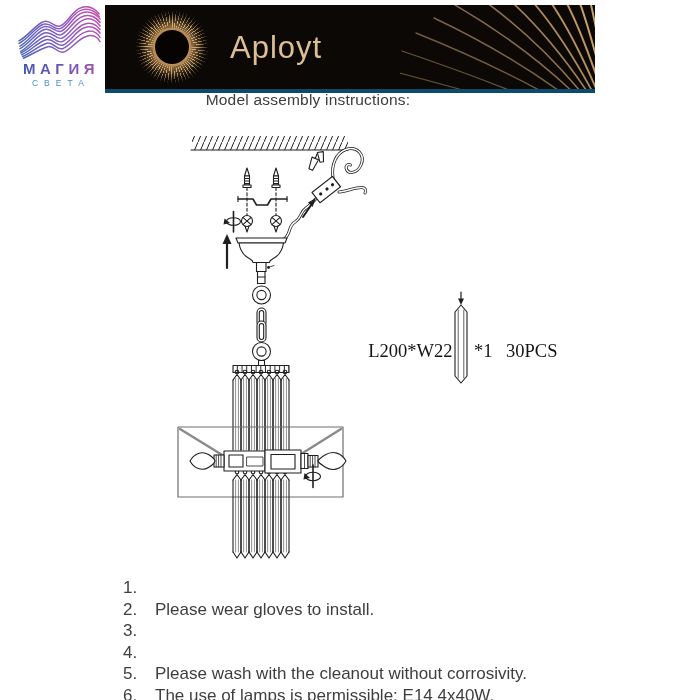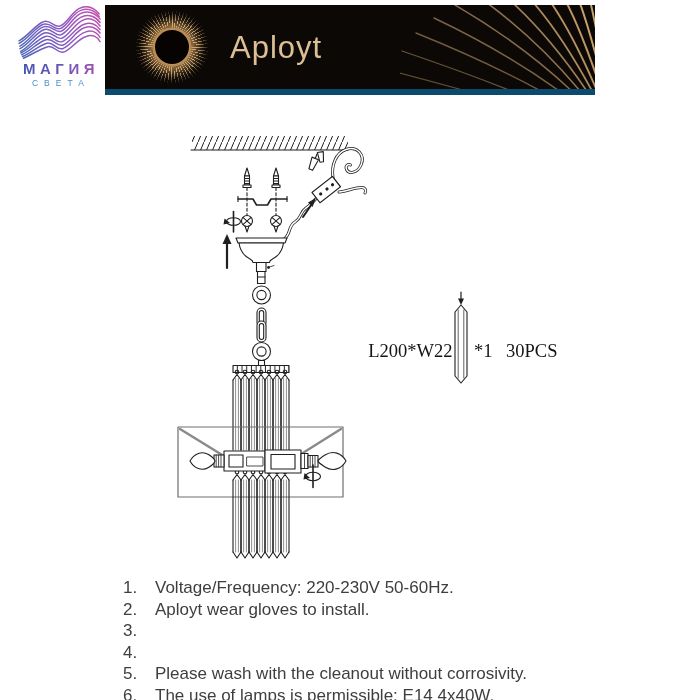--- a/index.html
+++ b/index.html
@@ -13,21 +13,21 @@
            font-size:15px;font-weight:bold;letter-spacing:4.5px;
            color:#4460b4;
            background:linear-gradient(90deg,#3b57ab,#6b56b8,#b44fb5);
            -webkit-background-clip:text;background-clip:text;
            -webkit-text-fill-color:transparent;}
   .logo-t2{position:absolute;left:0;top:72px;width:106px;text-align:center;
            font-size:8.5px;font-weight:normal;letter-spacing:6px;color:#4d8ec9;}
 
   
   .banner{position:absolute;left:105px;top:5px;width:490px;height:84px;
-          background:#0b0806;overflow:hidden;border-bottom:6px solid #0c4a6e;}
+          background:#0b0806;overflow:hidden;border-bottom:4px solid #0c4a6e;}
   .sun{position:absolute;left:29px;top:4px;width:76px;height:76px;}
   .sun-rays{position:absolute;inset:0;border-radius:50%;
       background:repeating-conic-gradient(rgba(222,182,124,.95) 0deg 1.6deg,rgba(222,182,124,0) 1.6deg 6deg);
       -webkit-mask:radial-gradient(circle at center,transparent 0 16px,#000 18px 25px,transparent 37px);
       mask:radial-gradient(circle at center,transparent 0 16px,#000 18px 25px,transparent 37px);}
   .sun-glow{position:absolute;left:50%;top:50%;width:40px;height:40px;transform:translate(-50%,-50%);
       border-radius:50%;background:radial-gradient(circle,#c89a5e 55%,#7a5830 100%);
       box-shadow:0 0 10px 5px rgba(205,160,100,.8);}
   .sun-core{position:absolute;left:50%;top:50%;width:34px;height:34px;transform:translate(-50%,-50%);
       border-radius:50%;background:#060302;}
@@ -98,20 +98,21 @@
         <path d="M206,113 Q162,24 117,-20" stroke-width="1.8" opacity=".85"></path>
         <path d="M207,110 Q170,17 136,-22" stroke-width="1.9" opacity=".9"></path>
         <path d="M208,106 Q178,11 154,-24" stroke-width="2" opacity=".95"></path>
         <path d="M209,102 Q186,6 170,-26" stroke-width="2" opacity="1"></path>
         <path d="M210,97 Q193,2 184,-28" stroke-width="2" opacity="1"></path>
       </g>
     </svg>
   </div>
 
   <div class="titleblock">
+    <div>Model assembly instructions:</div>
   </div>
 
   <svg class="diagram" width="700" height="450" viewBox="0 0 700 450">
     <defs>
       <pattern id="hatch" width="6" height="14" patternUnits="userSpaceOnUse">
         <line x1="0" y1="14" x2="6" y2="0" stroke="#1f1f1f" stroke-width="1"></line>
       </pattern>
       <pattern id="ticks" width="4.7" height="7" patternUnits="userSpaceOnUse">
         <line x1="2.3" y1="0" x2="2.3" y2="7" stroke="#1f1f1f" stroke-width="1"></line>
       </pattern>
@@ -321,25 +322,24 @@
     <text class="partlabel" x="452.5" y="228.5" text-anchor="end">L200*W22</text>
     <text class="partlabel" x="474" y="228.5">
       <tspan>*1</tspan>
       <tspan x="506">30PCS</tspan>
     </text>
   </svg>
 
   <ol class="instructions">
     <li>
       <span class="n">1.</span>
-      <span>Voltage/Frequency: 220-230V 50-60Hz.</span>
     </li>
     <li>
       <span class="n">2.</span>
-      <span>Aployt wear gloves to install.</span>
+      <span>Please wear gloves to install.</span>
     </li>
     <li>
       <span class="n">3.</span>
     </li>
     <li>
       <span class="n">4.</span>
     </li>
     <li>
       <span class="n">5.</span>
       <span>Please wash with the cleanout without corrosivity.</span>

